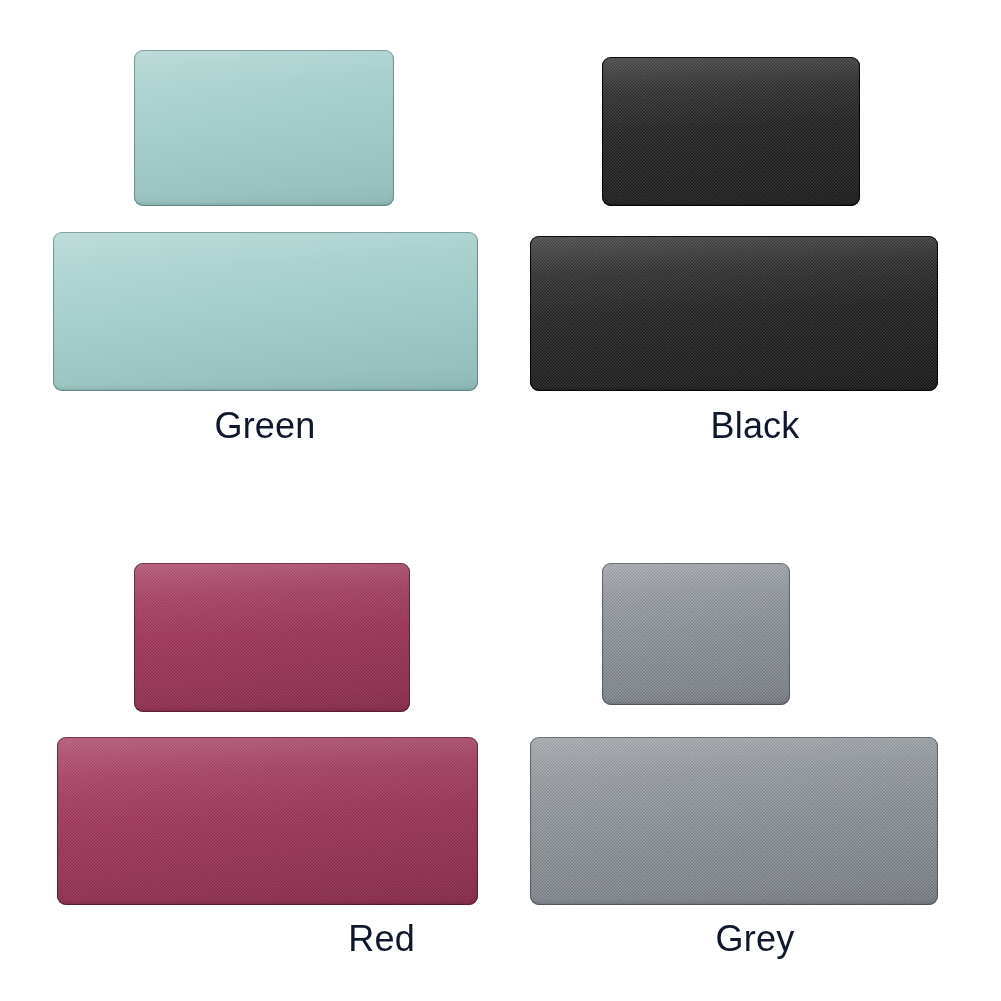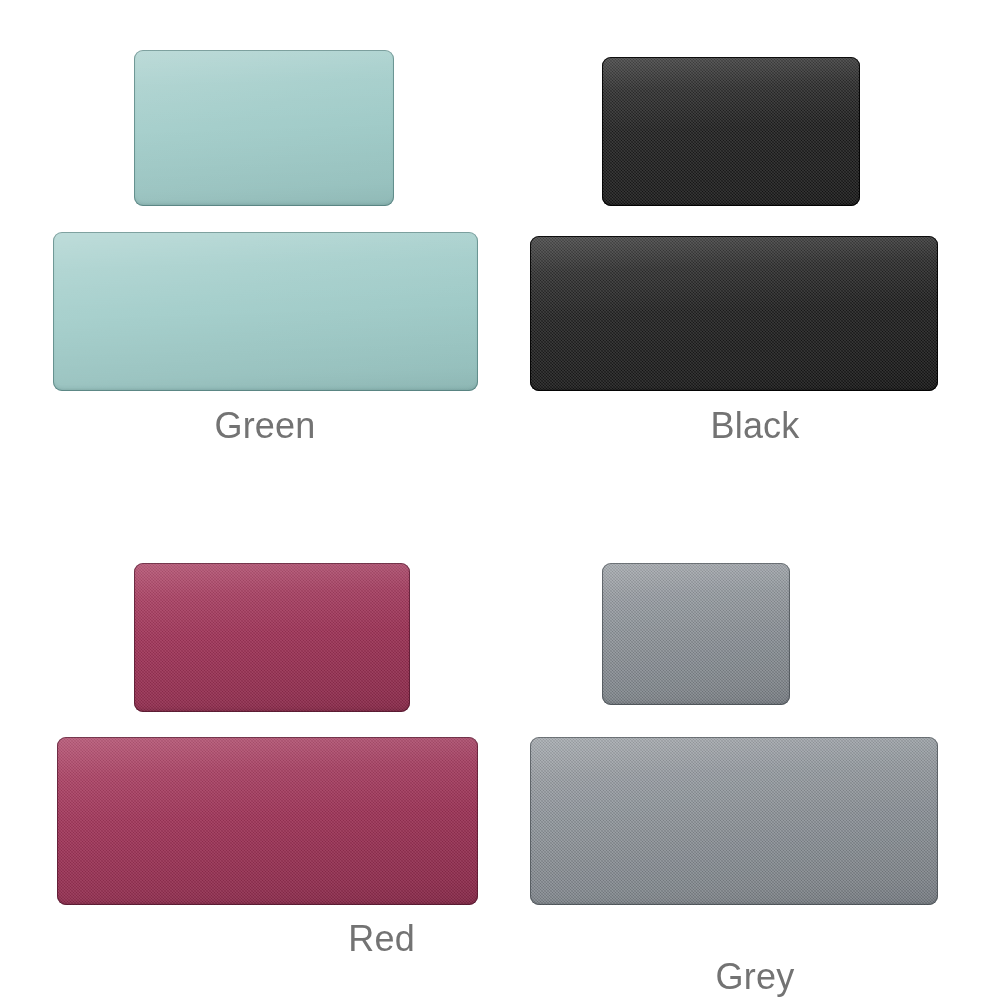--- a/index.html
+++ b/index.html
@@ -121,21 +121,21 @@
   }
 
   
   .swatch-label {
     position: absolute;
     text-align: center;
     font-family: "Liberation Sans", sans-serif;
     font-size: 36px;
     font-weight: 400;
     letter-spacing: 0.2px;
-    color: #737373;
+    color: #0f172a;
     white-space: nowrap;
     user-select: none;
   }
 
   .cell {
     position: absolute;
   }
 </style>
 </head>
 <body>
@@ -212,16 +212,16 @@
     </div>
 
     <div class="mat woven-strong c-grey" style="left:530px; top:737px; width:408px; height:168px;
                 background-color:#8a9096;
                 background-image:linear-gradient(168deg,#969ba1 0%,#8b9197 42%,#7d8389 100%);">
       <div class="weave"></div>
       <div class="sheen"></div>
       <div class="rim"></div>
     </div>
 
-    <div class="swatch-label" style="left:605px; top:956px; width:300px;">Grey</div>
+    <div class="swatch-label" style="left:605px; top:918px; width:300px;">Grey</div>
   </div>
 
 </div>
 
 </body></html>

